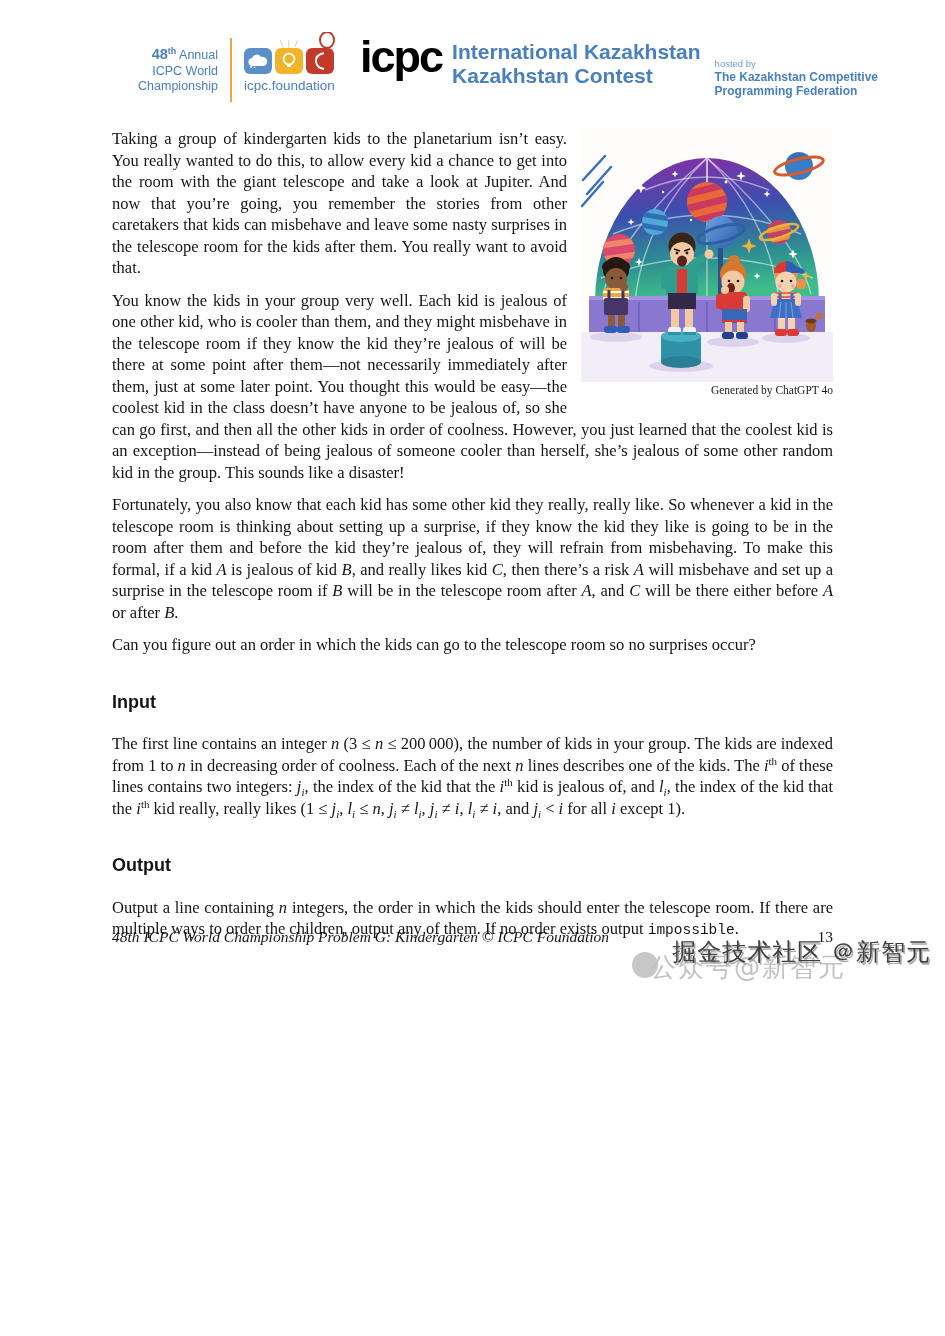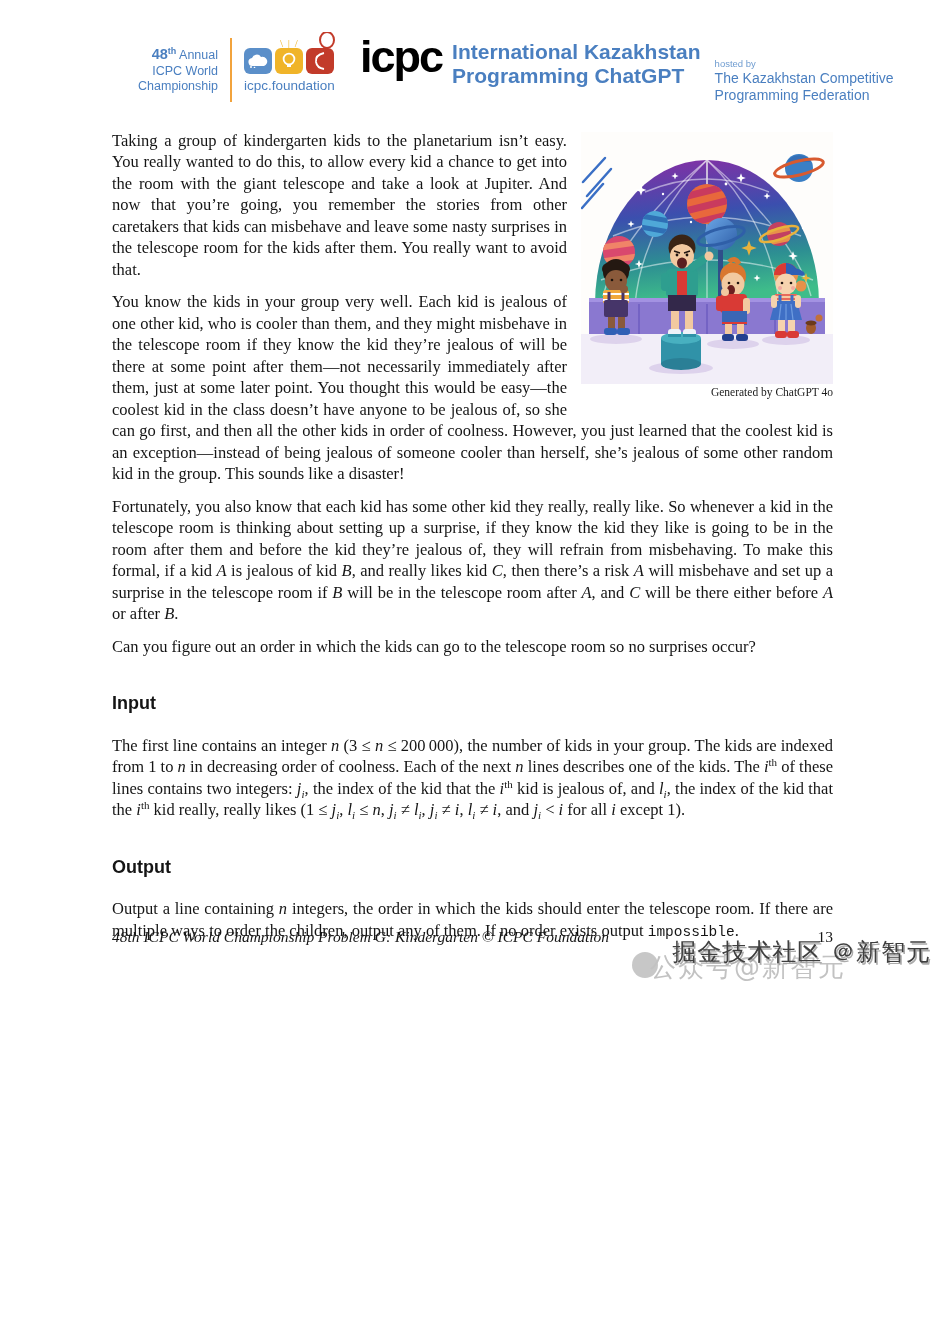--- a/index.html
+++ b/index.html
@@ -51,21 +51,21 @@
   }
   .icpc-name{
     color:#4a7fc0;font-weight:bold;font-size:21px;line-height:1.12;
     margin:6px 0 0 10px;
   }
   .hdr-right{
     margin-left:14px;margin-top:24px;
     font-family:"Liberation Sans",sans-serif;color:#4a7fc0;
   }
   .hosted-by{font-size:9.5px;color:#6f9cd0;margin-bottom:1px;}
-  .host-name{font-size:14px;font-weight:normal;line-height:1.2;}
+  .host-name{font-size:12px;font-weight:bold;line-height:1.2;}
   
   .title-block{text-align:center;margin-top:28px;font-family:"Liberation Sans",sans-serif;}
   .t-problem{font-size:30px;margin:0;font-weight:400;}
   .t-name{font-size:23px;margin:9px 0 0;font-weight:400;}
   .t-limit{font-size:19px;margin:11px 0 0;font-weight:400;}
   
   .body-col{
     width:721px;margin:26px auto 0;margin-left:112px;
     font-size:16.5px;line-height:21.5px;text-align:justify;
   }
@@ -155,21 +155,21 @@
         </div>
       </div>
       <div class="fnd-label">icpc.foundation</div>
     </div>
 
     <div class="hdr-center">
       <div class="hdr-mainrow">
         <div class="icpc-big">icpc</div>
         <div class="icpc-name">
           <div>International Kazakhstan</div>
-          <div>Programming ChatGPT</div>
+          <div>Kazakhstan Contest</div>
         </div>
       </div>
     </div>
 
     <div class="hdr-right">
       <div class="hosted-by">hosted by</div>
       <div class="host-name">
         <div>The Kazakhstan Competitive</div>
         <div>Programming Federation</div>
       </div>

